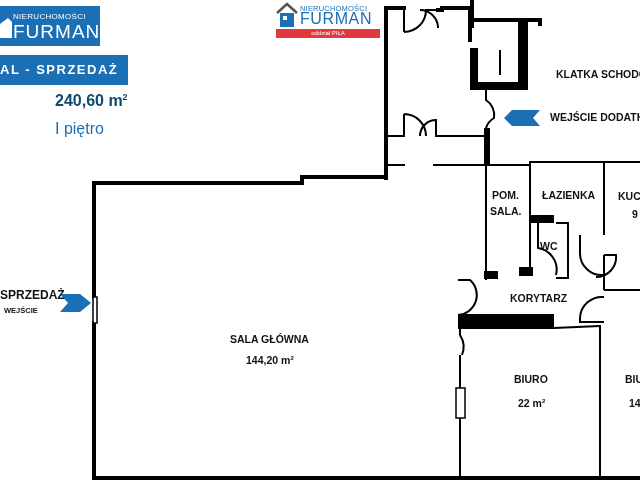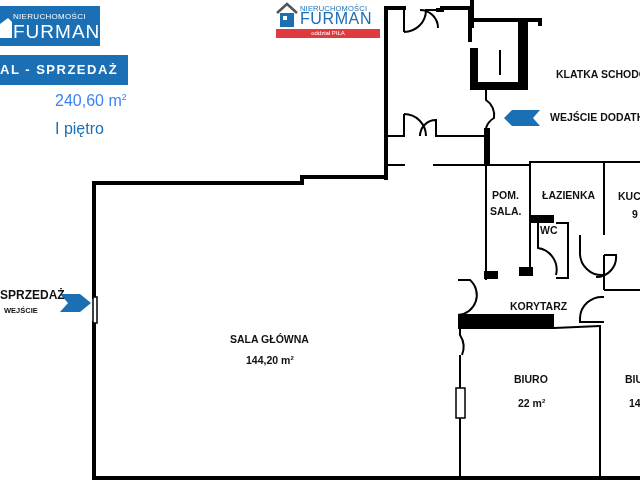--- a/index.html
+++ b/index.html
@@ -5,21 +5,21 @@
   html,body{margin:0;padding:0;background:#fff;}
   body{width:640px;height:480px;position:relative;overflow:hidden;font-family:"Liberation Sans","DejaVu Sans",sans-serif;}
   .abs{position:absolute;}
   svg.plan{position:absolute;left:0;top:0;}
   .logo-box{background:#1a6fb5;color:#fff;}
   .logo-small{left:0;top:6px;width:100px;height:40px;}
   .logo-small .l1{position:absolute;left:13px;top:6px;font-size:8px;letter-spacing:0.3px;}
   .logo-small .l2{position:absolute;left:13px;top:15px;font-size:19px;letter-spacing:1px;font-weight:normal;}
   .logo-small .house{position:absolute;left:0;top:10px;width:12px;height:22px;}
   .banner{left:0;top:55px;width:128px;height:30px;background:#1a6fb5;color:#fff;font-weight:bold;font-size:13px;line-height:30px;letter-spacing:1.5px;box-sizing:border-box;}
-  .area{left:55px;top:92px;color:#3b82f6;font-weight:normal;font-size:16px;}
+  .area{left:55px;top:92px;color:#0c4a6e;font-weight:bold;font-size:16px;}
   .area sup{font-size:9px;}
   .floor{left:55px;top:120px;color:#1a6fb5;font-weight:normal;font-size:16px;}
   .logo-center{left:276px;top:2px;width:104px;height:36px;}
   .logo-center .l1{position:absolute;left:24px;top:2px;font-size:7.5px;color:#1a6fb5;letter-spacing:0.2px;}
   .logo-center .l2{position:absolute;left:24px;top:8px;font-size:16px;color:#1a6fb5;letter-spacing:0.6px;}
   .logo-center .red{position:absolute;left:0;top:27px;width:104px;height:9px;background:#e03a3e;color:#fff;font-size:6px;text-align:center;line-height:9px;}
   .lbl{position:absolute;color:#111;font-weight:bold;font-size:11px;text-align:center;white-space:nowrap;}
   .lbl.sm{font-size:10.5px;}
   .lbl sup{font-size:6px;}
   .lbl.plain{font-weight:normal;}
@@ -112,22 +112,22 @@
 <div class="lbl sm" style="left:556px;top:68px">KLATKA SCHODO</div>
 <div class="lbl sm" style="left:550px;top:111px">WEJŚCIE DODATK</div>
 <div class="lbl" style="left:0px;top:288px;font-size:12px">SPRZEDAŻ</div>
 <div class="lbl" style="left:4px;top:306px;font-size:7.5px">WEJŚCIE</div>
 
 <div class="lbl sm" style="left:492px;top:189px">POM.</div>
 <div class="lbl sm" style="left:490px;top:205px">SALA.</div>
 <div class="lbl sm" style="left:542px;top:189px">ŁAZIENKA</div>
 <div class="lbl sm" style="left:618px;top:190px">KUC</div>
 <div class="lbl sm" style="left:632px;top:208px">9</div>
-<div class="lbl sm" style="left:540px;top:224px">WC</div>
-<div class="lbl sm" style="left:510px;top:300px">KORYTARZ</div>
+<div class="lbl sm" style="left:540px;top:240px">WC</div>
+<div class="lbl sm" style="left:510px;top:292px">KORYTARZ</div>
 
 <div class="lbl sm" style="left:230px;top:333px">SALA GŁÓWNA</div>
 <div class="lbl sm plain" style="left:246px;top:354px;font-weight:bold"><span>144,20 m</span><sup>2</sup></div>
 
 <div class="lbl sm" style="left:514px;top:373px">BIURO</div>
 <div class="lbl sm" style="left:518px;top:397px;font-weight:bold"><span>22 m</span><sup>2</sup></div>
 <div class="lbl sm" style="left:625px;top:373px">BIU</div>
 <div class="lbl sm" style="left:629px;top:397px">14</div>
 
 </body></html>

